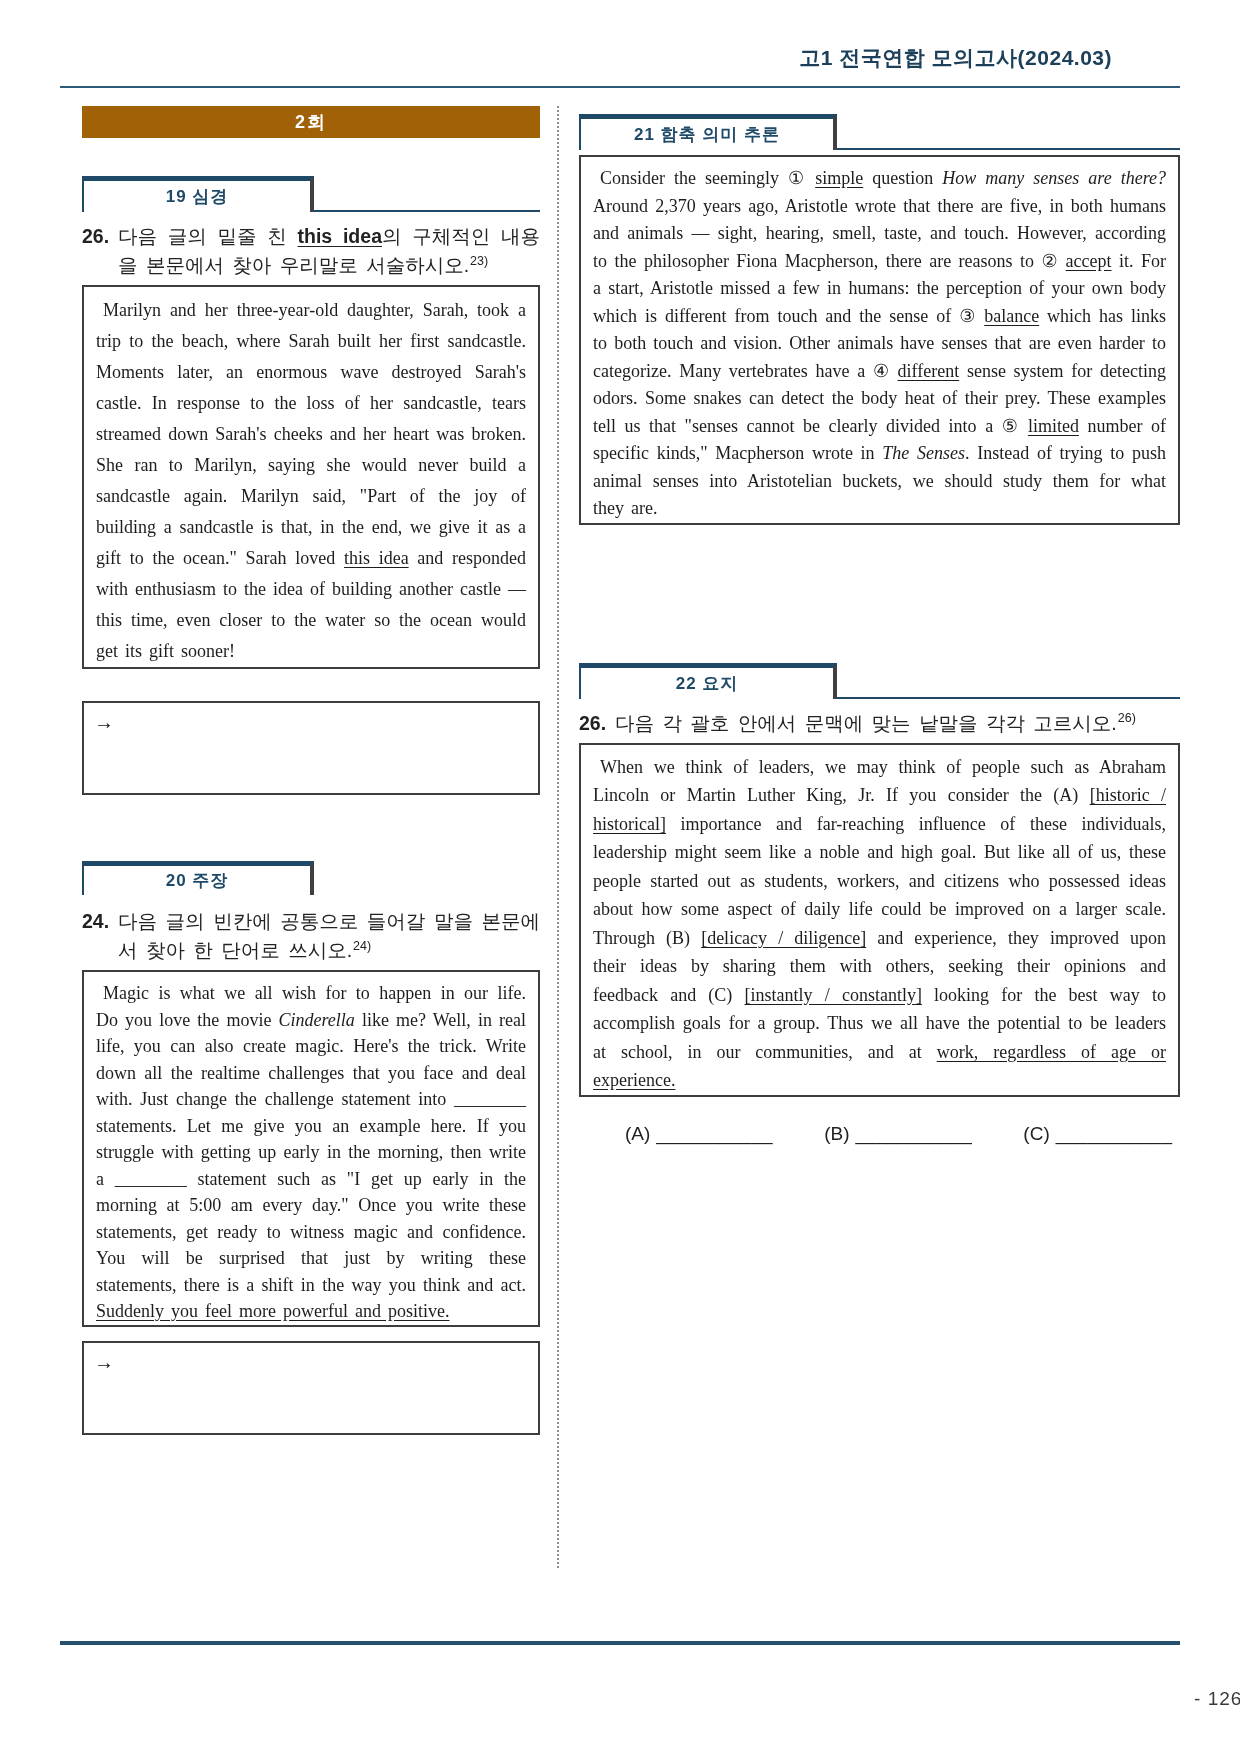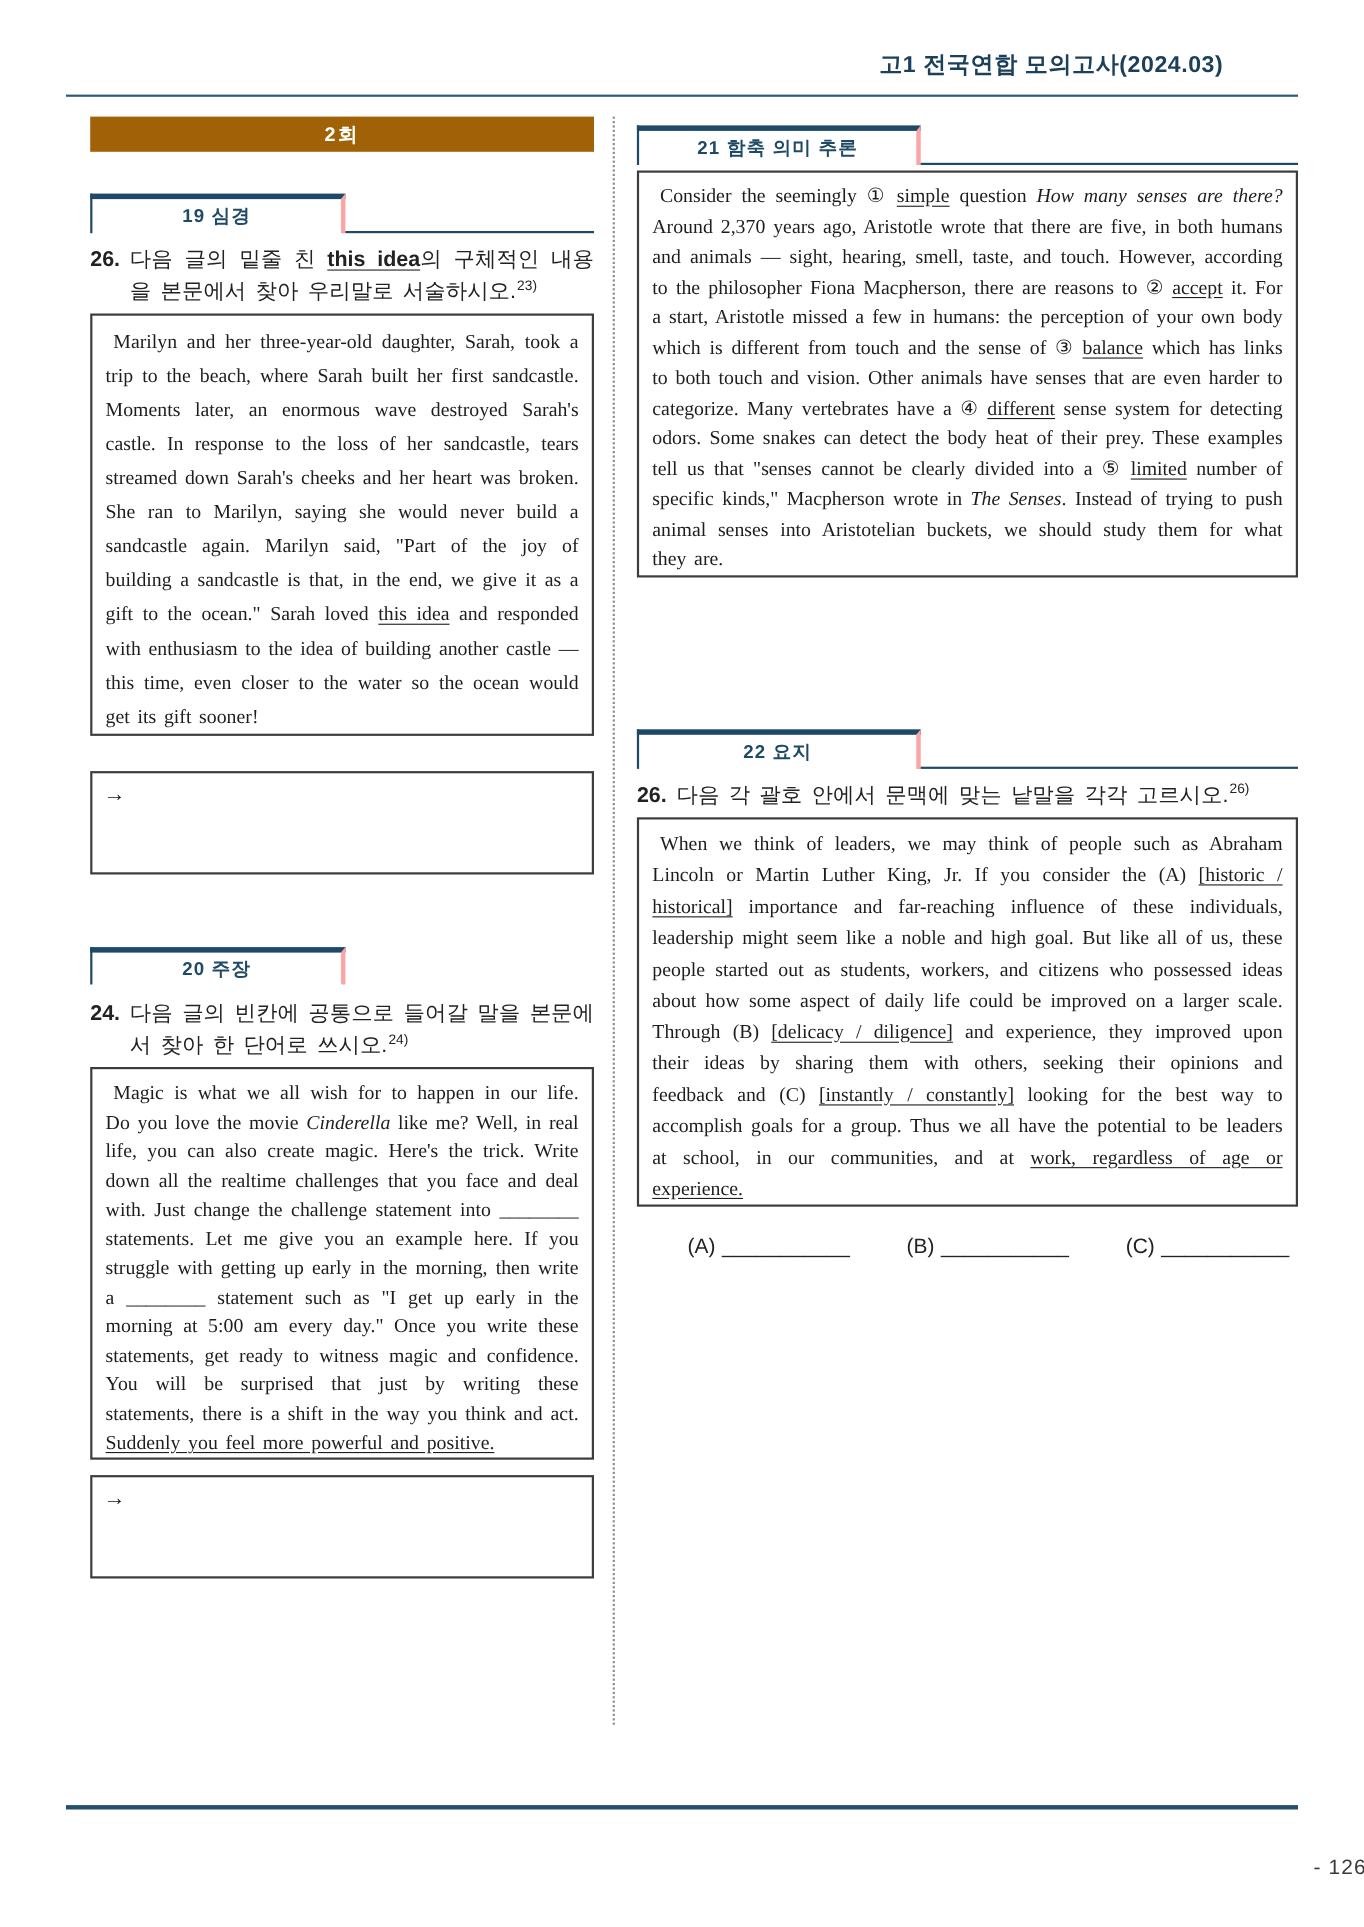--- a/index.html
+++ b/index.html
@@ -24,21 +24,21 @@
 
   .round-bar {
     height:32px; background:#a16207; color:#ffffff;
     font-size:18px; font-weight:700; letter-spacing:2px;
     display:flex; align-items:center; justify-content:center;
   }
 
   .section-tab { display:flex; height:36px; }
   .tab-box {
     width:232px; height:36px;
-    border-top:5px solid #1e4a68; border-left:2px solid #1e4a68; border-right:4px solid #fca5a5;
+    border-top:5px solid #1e4a68; border-left:2px solid #1e4a68; border-right:4px solid #404040;
     display:flex; align-items:center; justify-content:center;
     color:#1e4a68; font-size:17px; font-weight:700; letter-spacing:1px;
   }
   .tab-box.wide { width:258px; }
   .tab-line { flex:1; align-self:flex-end; border-bottom:2px solid #1e4a68; height:0; }
 
   .mt38  { margin-top:38px; }
   .mt66  { margin-top:66px;flex-direction:column; }
   .mt8   { margin-top:8px;  }
   .mt138 { margin-top:138px;}

